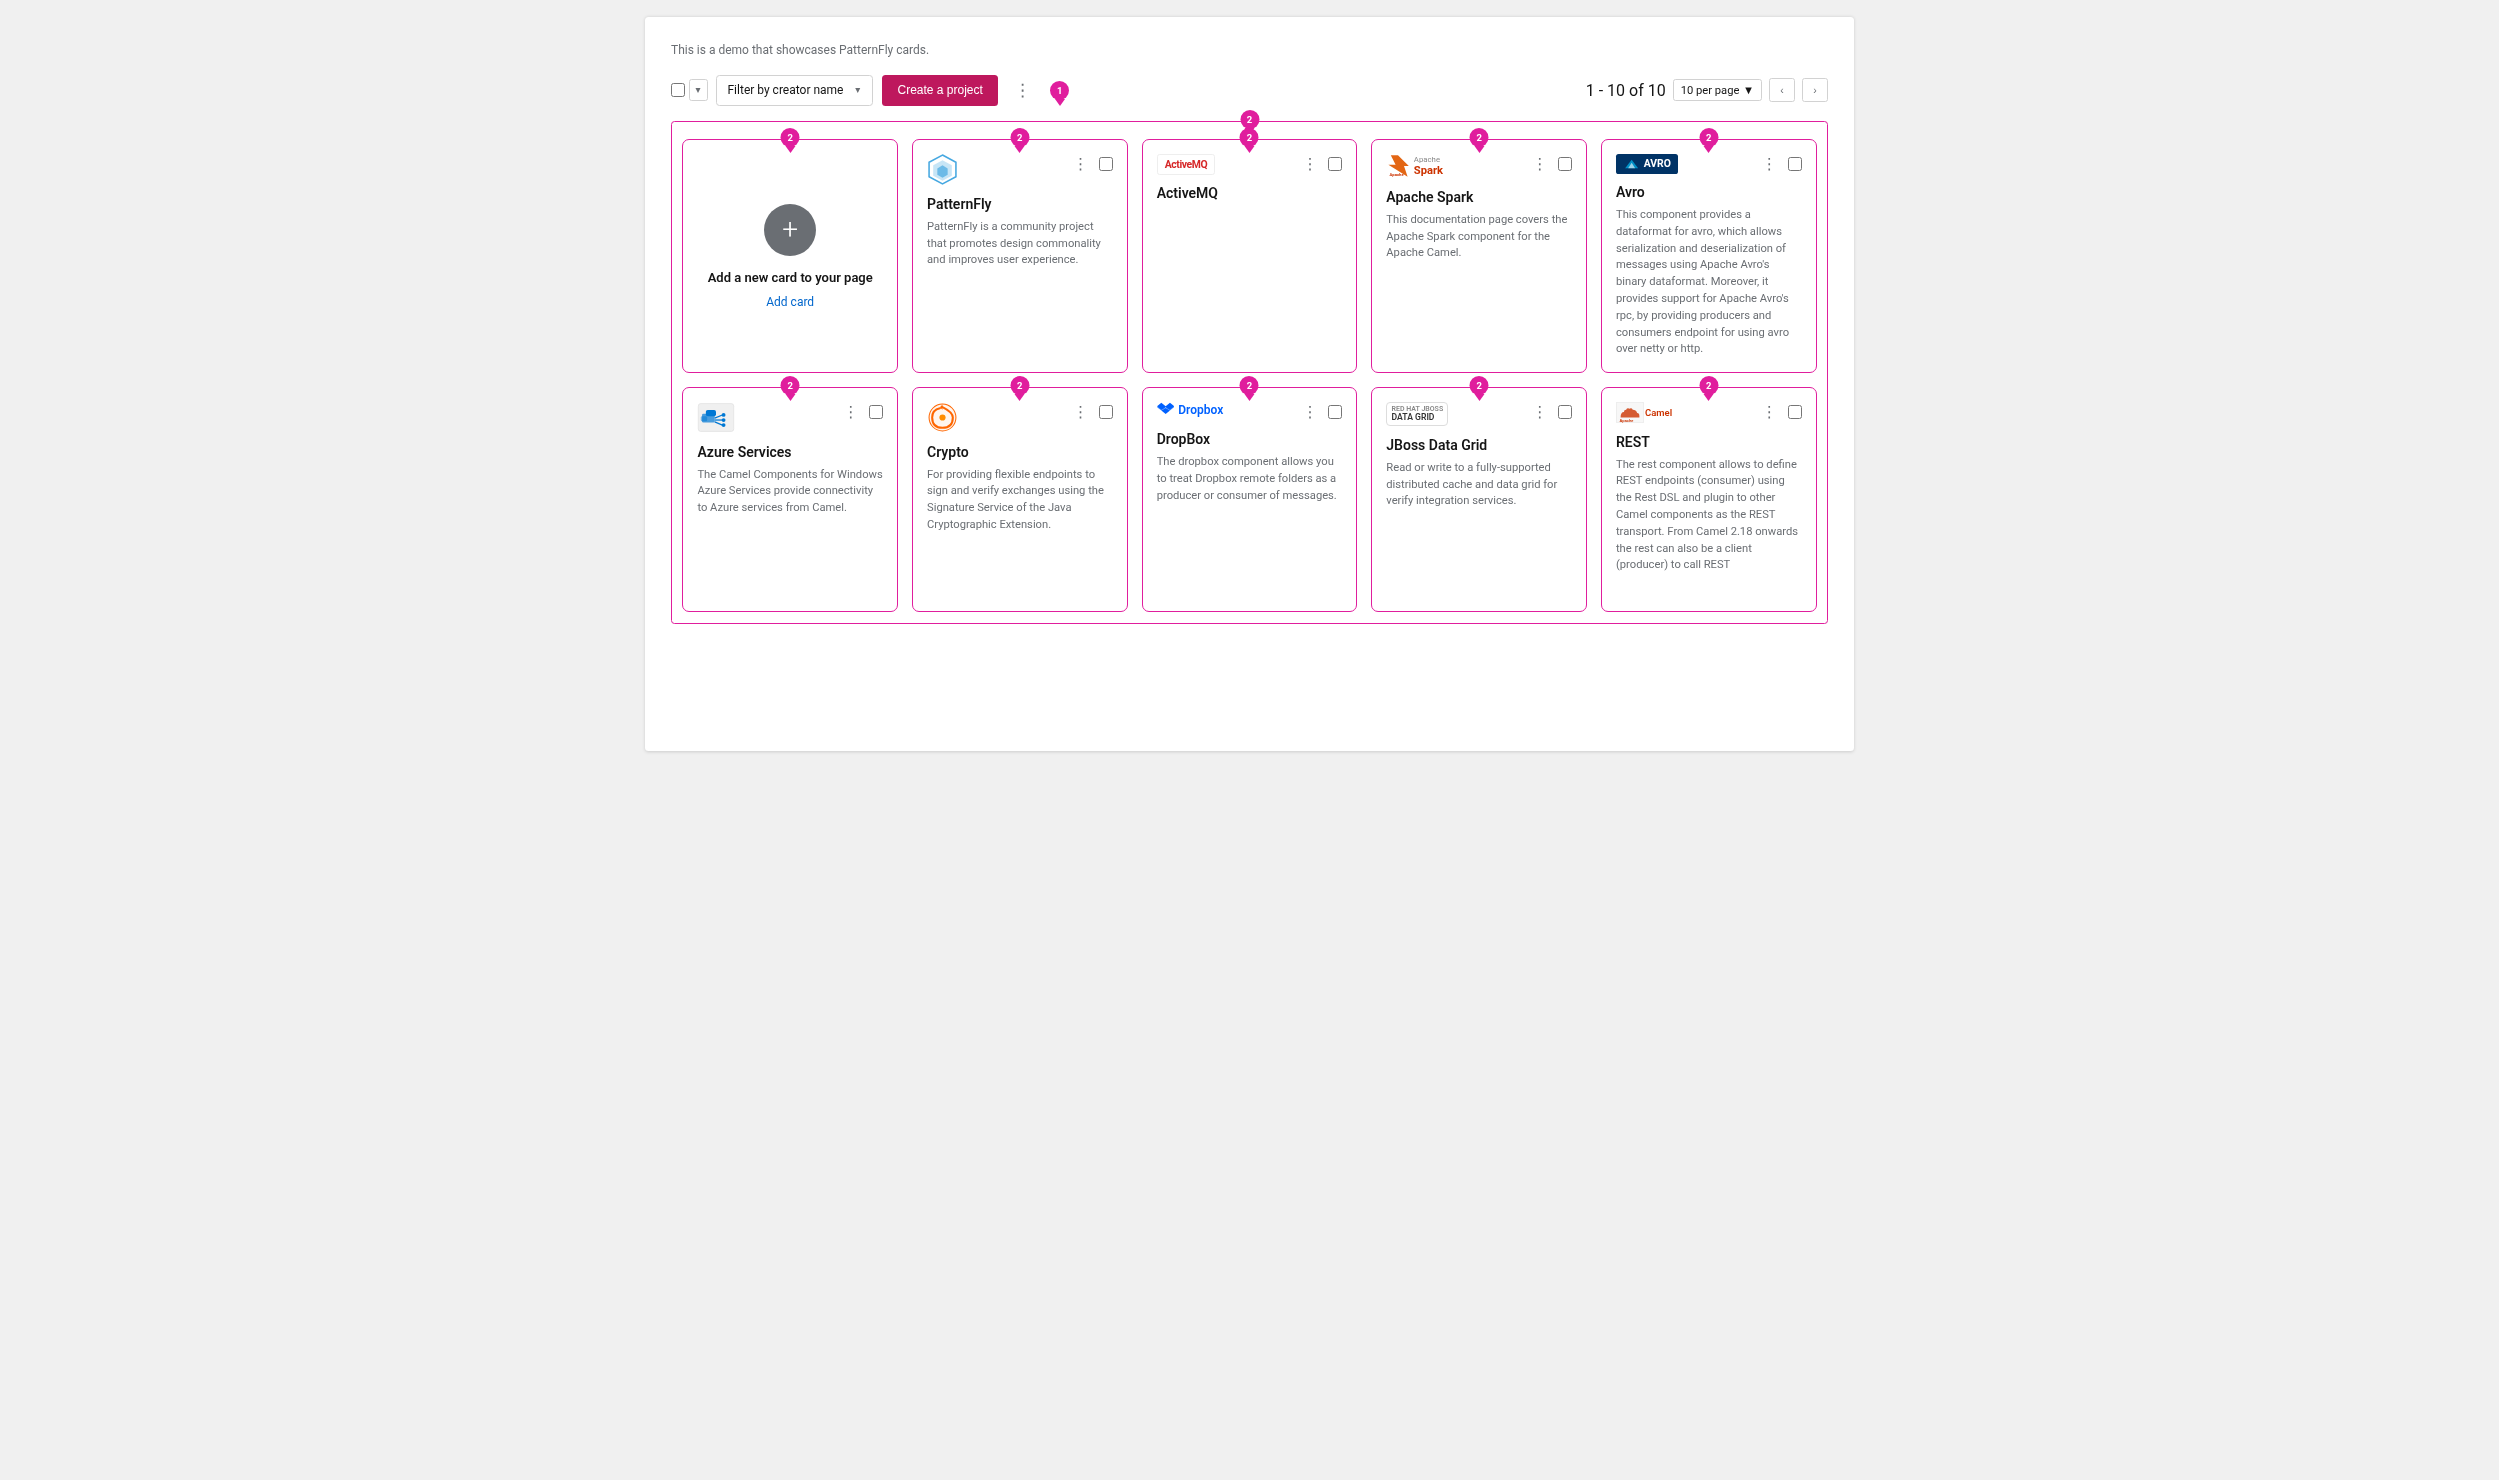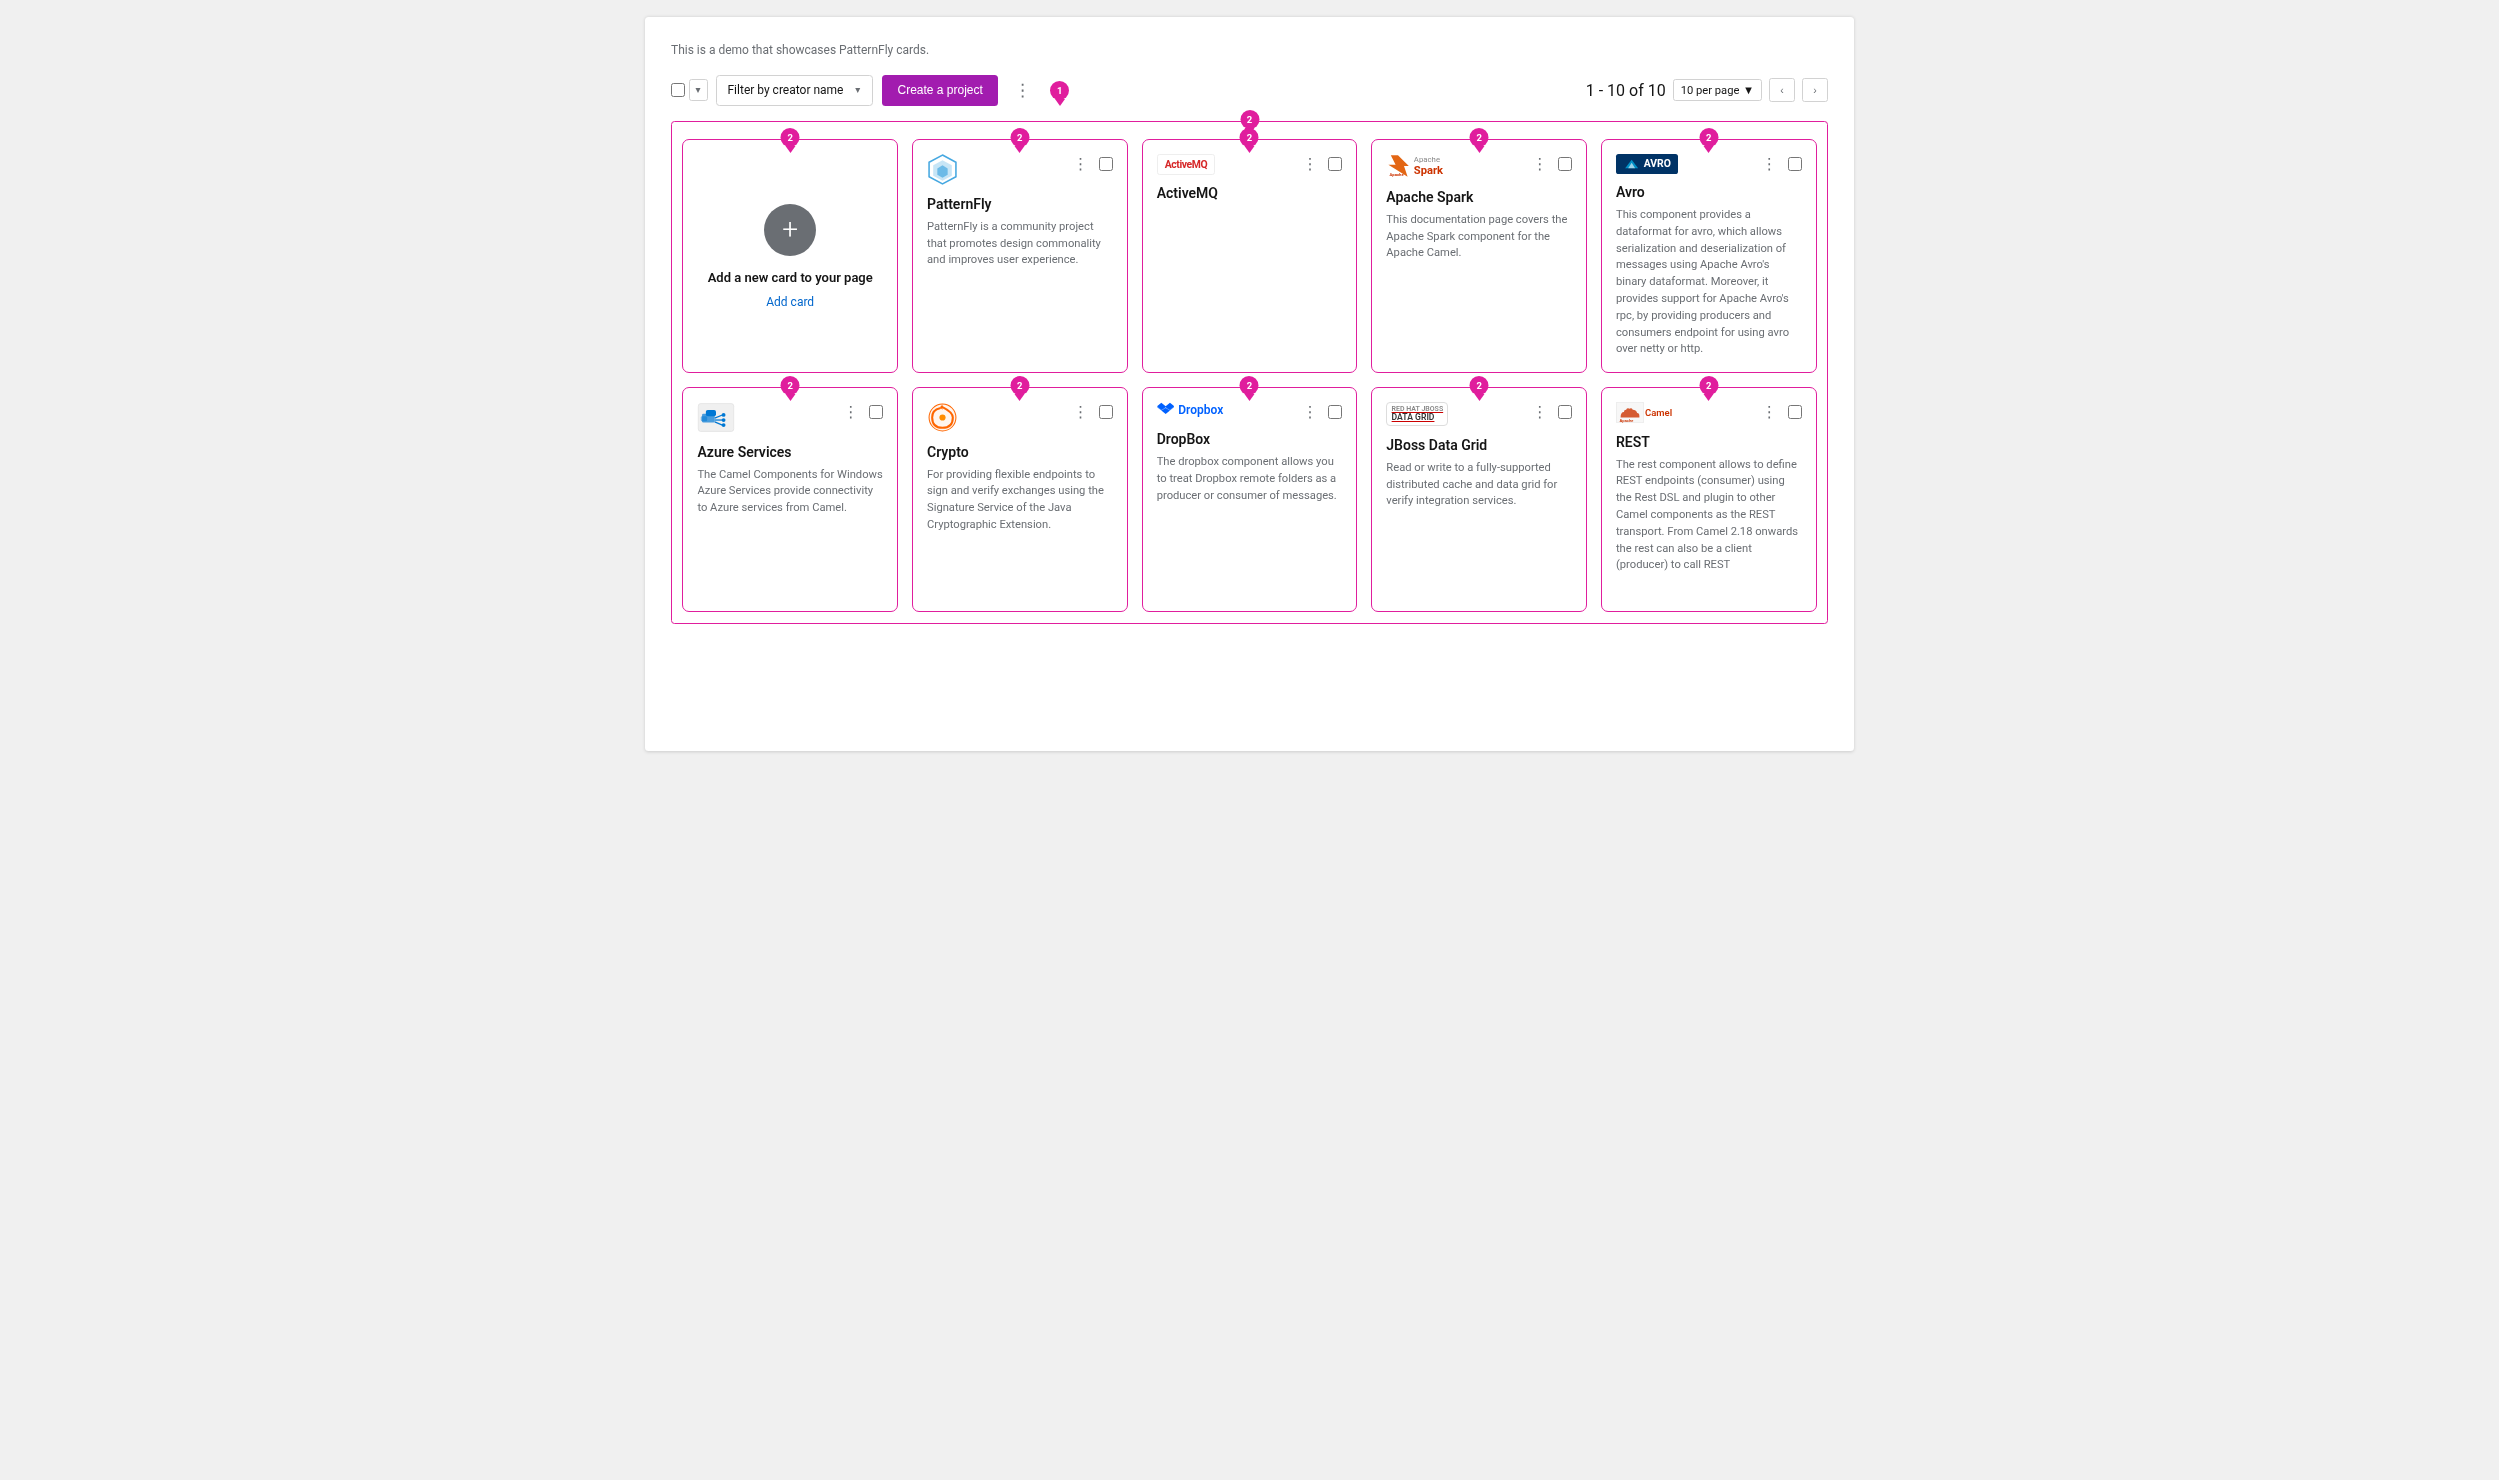--- a/index.html
+++ b/index.html
@@ -71,21 +71,21 @@
       color: #151515;
       background: #fff;
       gap: 10px;
       height: 31px;
     }
     .filter-dropdown .caret {
       font-size: 8.6px;
       color: #6a6e73;
     }
     .create-btn {
-      background: #a21caf;
+      background: #be185d;
       color: #fff;
       border: none;
       border-radius: 3.5px;
       padding: 7px 15.5px;
       font-size: 12px;
       font-weight: 500;
       cursor: pointer;
       height: 31px;
     }
     .kebab-toolbar {
@@ -500,21 +500,21 @@
         <p class="card-title">DropBox</p>
         <p class="card-description">The dropbox component allows you to treat Dropbox remote folders as a producer or consumer of messages.</p>
       </div>
 
       <div class="card" style="position:relative;">
         <div style="position:absolute; top:-12px; left:50%; transform:translateX(-50%);">
           <span class="badge-2">2</span>
         </div>
         <div class="card-header">
 
-          <div style="font-size:7.8px; line-height:1.1; color:#cc0000; font-weight:600; border:0.9px solid #ddd; padding:2.6px 4.3px; border-radius:4px;text-decoration:underline;">
+          <div style="font-size:7.8px; line-height:1.1; color:#cc0000; font-weight:600; border:0.9px solid #ddd; padding:2.6px 4.3px; border-radius:4px;">
             <div style="color:#888; font-size:7px;">RED HAT JBOSS</div>
             <div style="font-size:8.6px; color:#333;">DATA GRID</div>
           </div>
           <div class="card-actions">
             <button class="card-kebab">⋮</button>
             <input type="checkbox" class="card-checkbox" style="">
           </div>
         </div>
         <p class="card-title">JBoss Data Grid</p>
         <p class="card-description">Read or write to a fully-supported distributed cache and data grid for verify integration services.</p>

